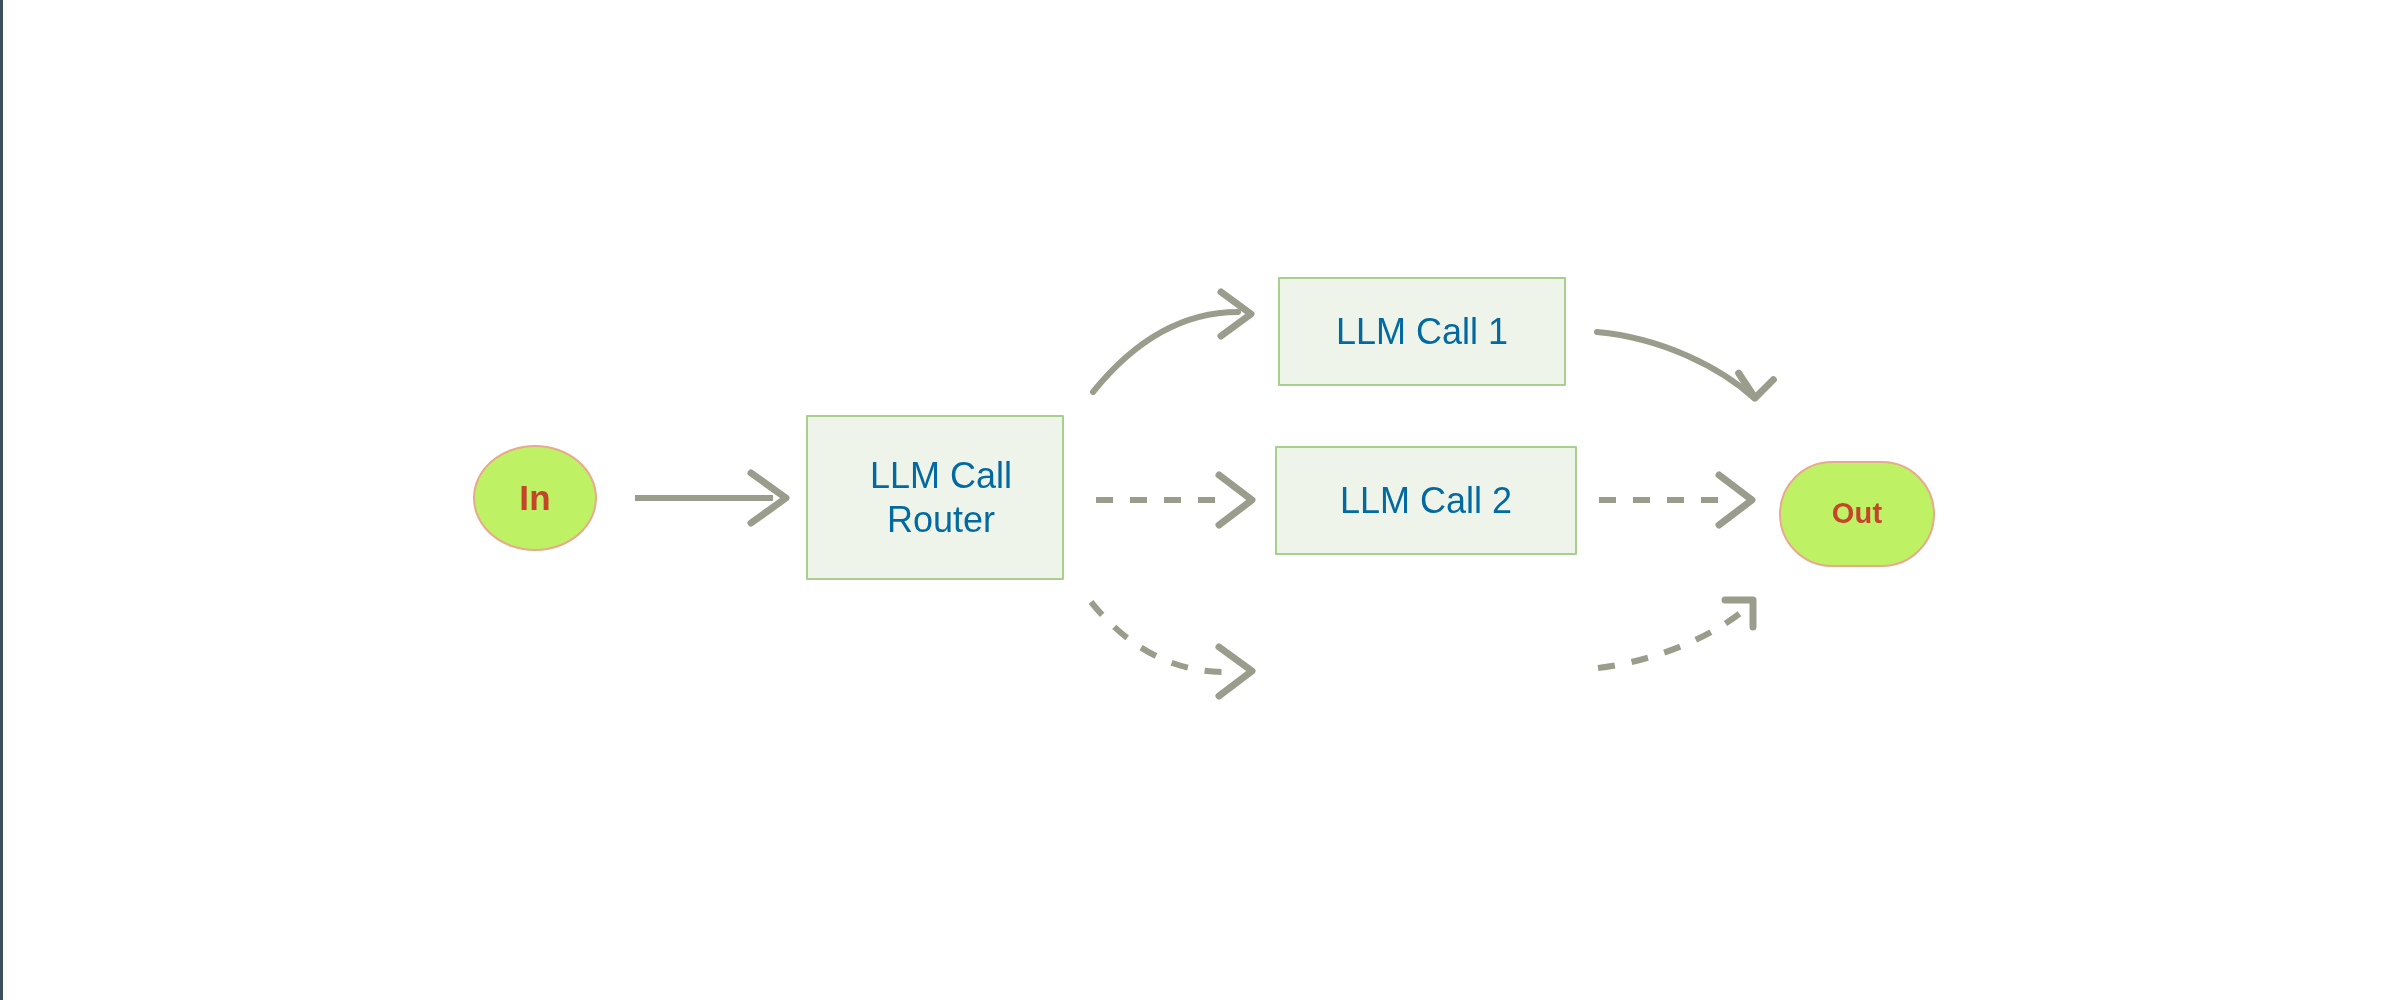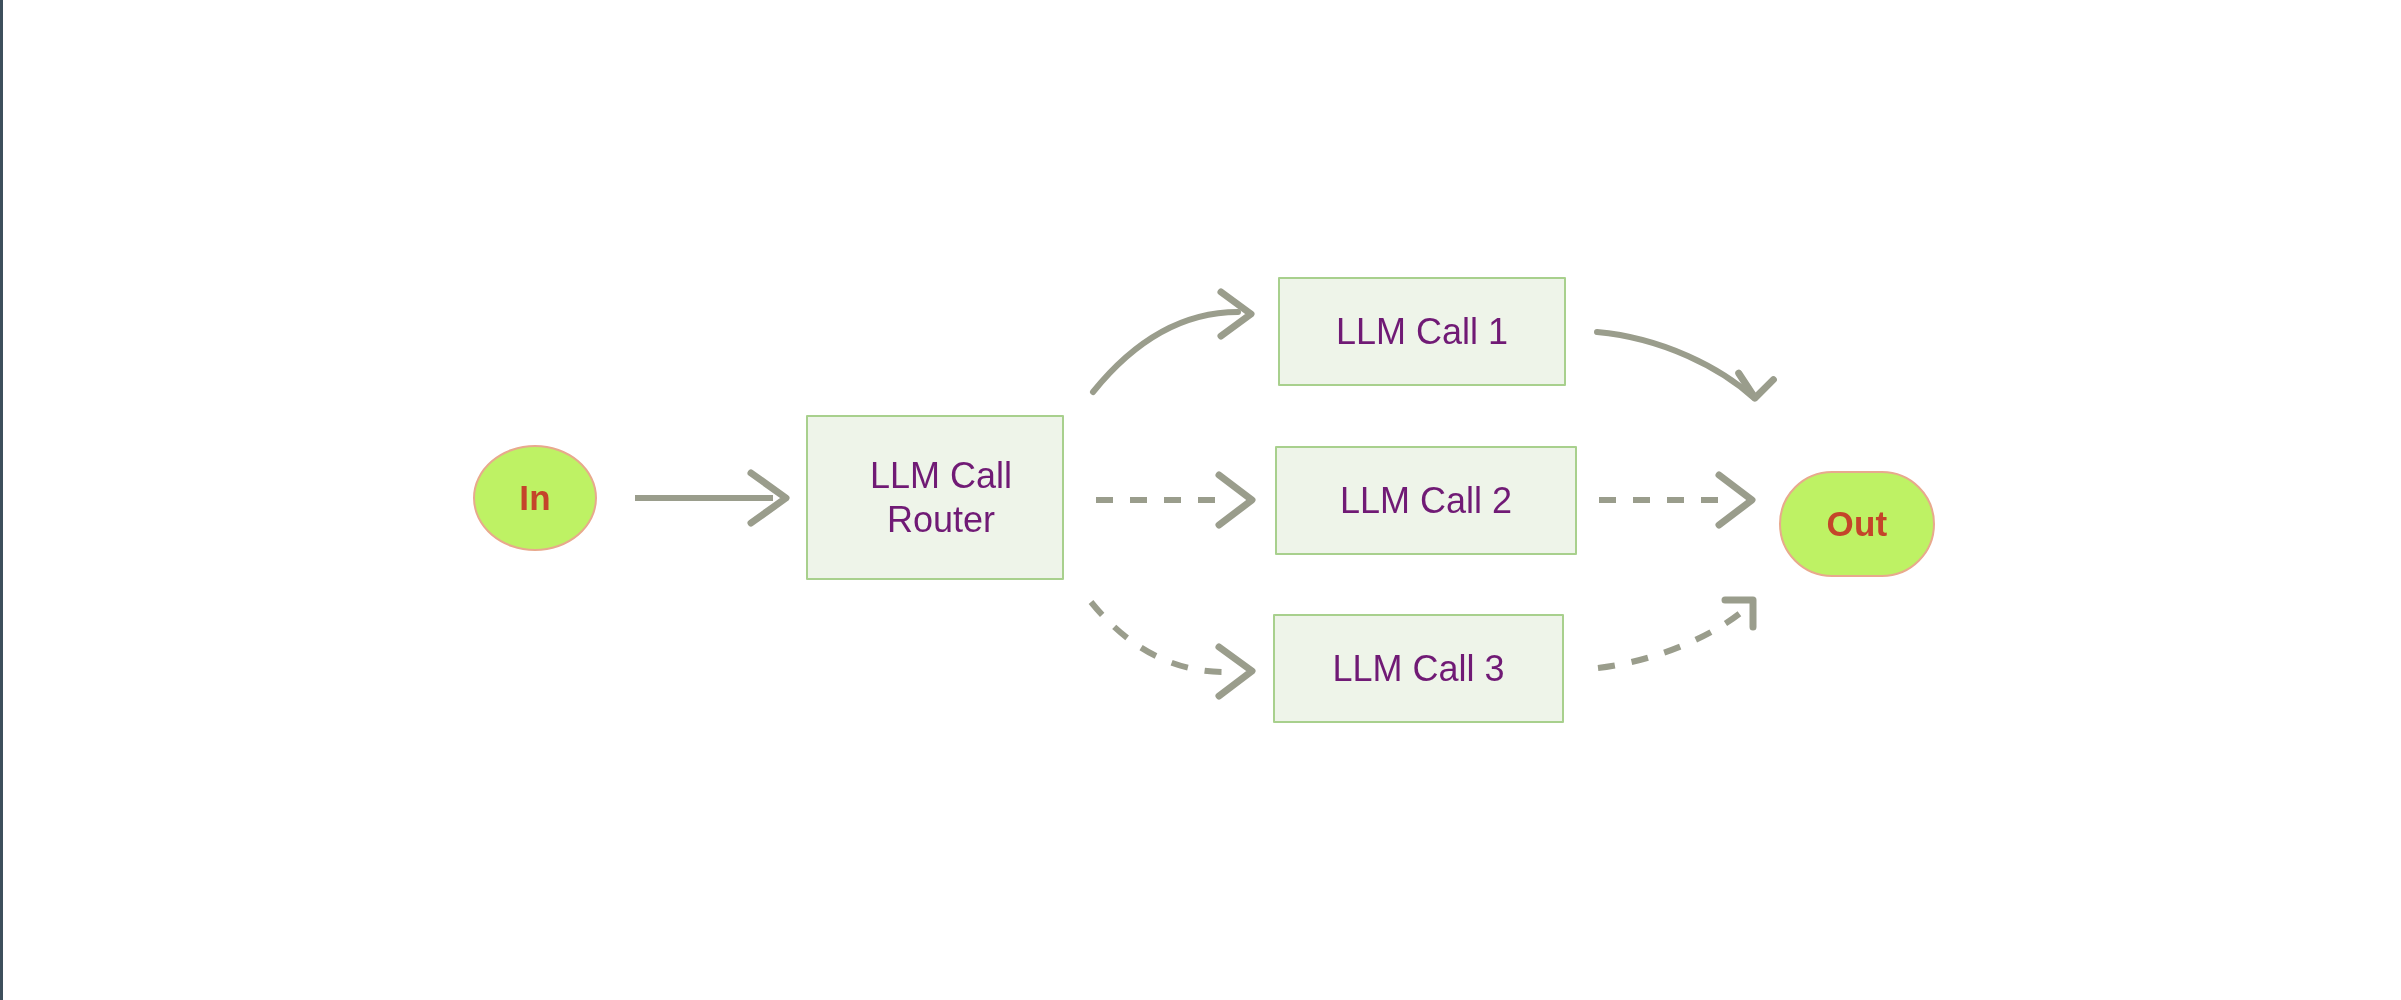--- a/index.html
+++ b/index.html
@@ -44,21 +44,21 @@
   }
   .node-terminal.circle {
     border-radius: 50%;
   }
   .node-terminal.stadium {
     border-radius: 9999px;
   }
   .node-process {
     background: #eef4e9;
     border: 2px solid #a8d08d;
-    color: #701a75;
+    color: #0369a1;
     font-weight: normal;
     border-radius: 1px;
   }
   .node-label {
     display: block;
     line-height: 1.22;
     white-space: pre-line;
   }
 </style>
 </head>
@@ -114,21 +114,18 @@
   </div>
 
   <div class="node node-process" style="left:1275px; top:277px; width:288px; height:109px; font-size:36px;">
     <span class="node-label">LLM Call 1</span>
   </div>
 
   <div class="node node-process" style="left:1272px; top:446px; width:302px; height:109px; font-size:36px;">
     <span class="node-label">LLM Call 2</span>
   </div>
 
-  <div class="node node-process" style="left:1270px; top:614px; width:291px; height:109px; font-size:36px;">
-    <span class="node-label">LLM Call 3</span>
-  </div>
 
-  <div class="node node-terminal stadium" style="left:1776px; top:471px; width:156px; height:106px; font-size:35px;">
+  <div class="node node-terminal stadium" style="left:1776px; top:461px; width:156px; height:106px; font-size:29px;">
     <span class="node-label">Out</span>
   </div>
 
 </div>
 
 </body></html>

